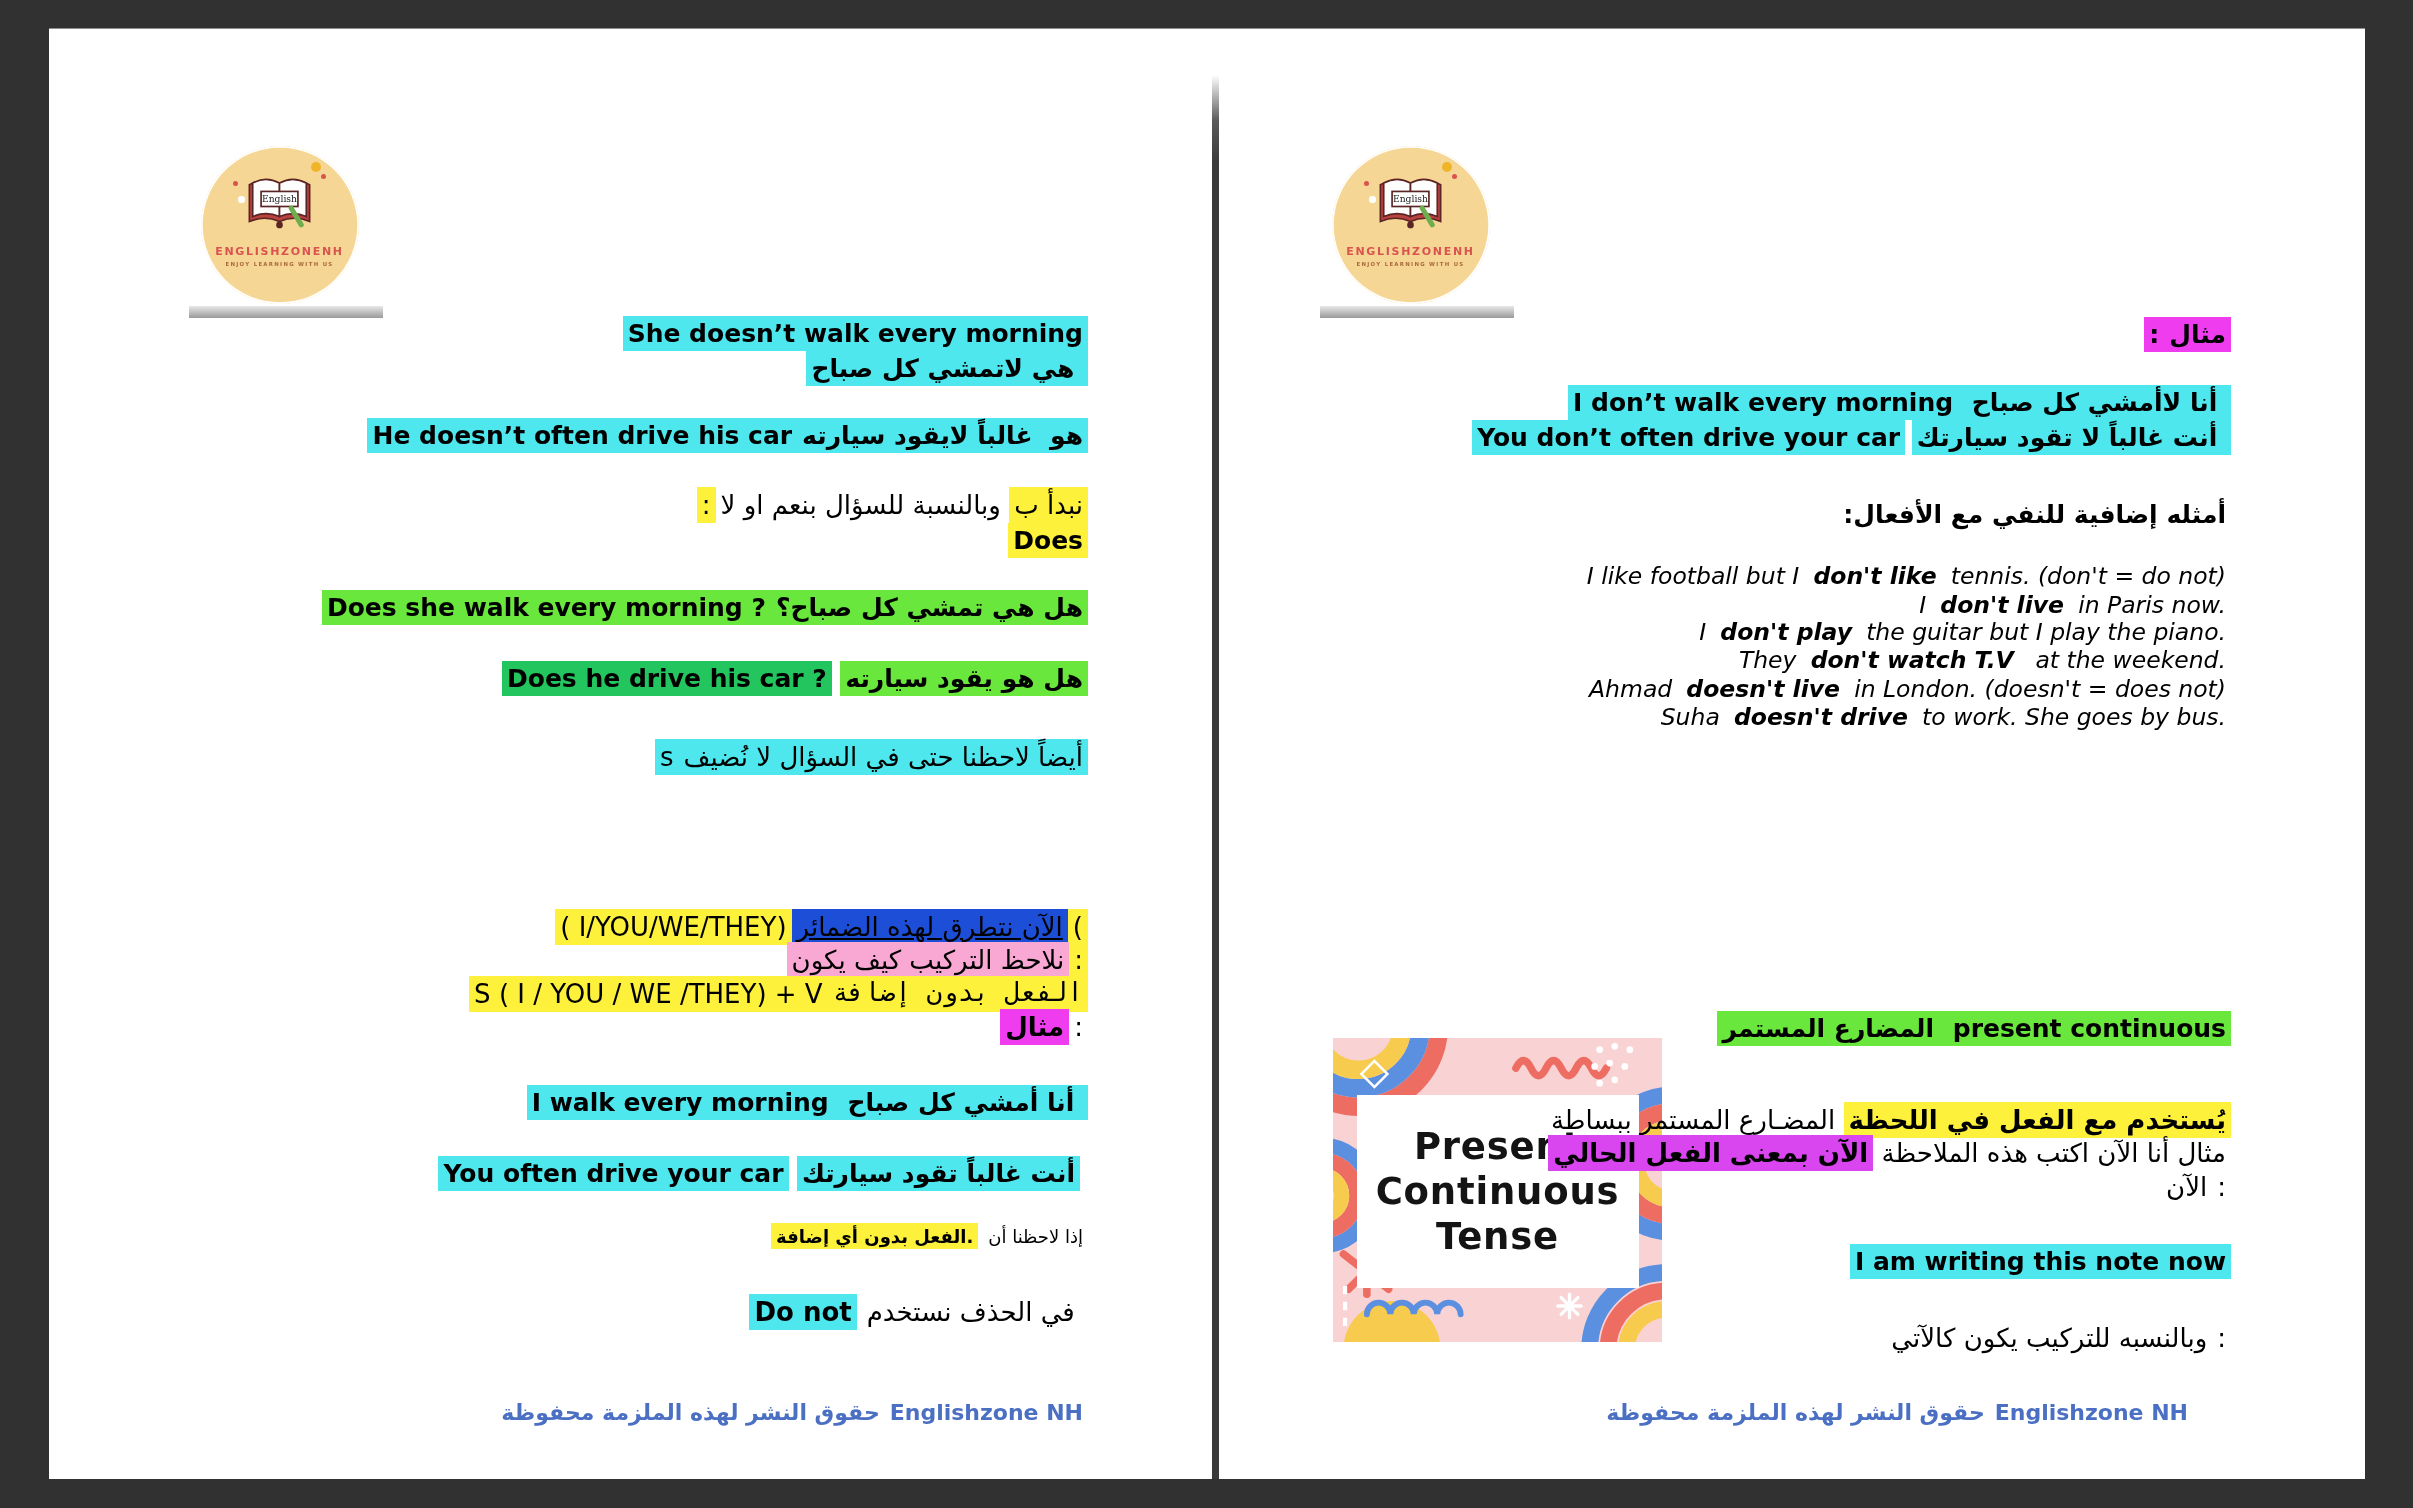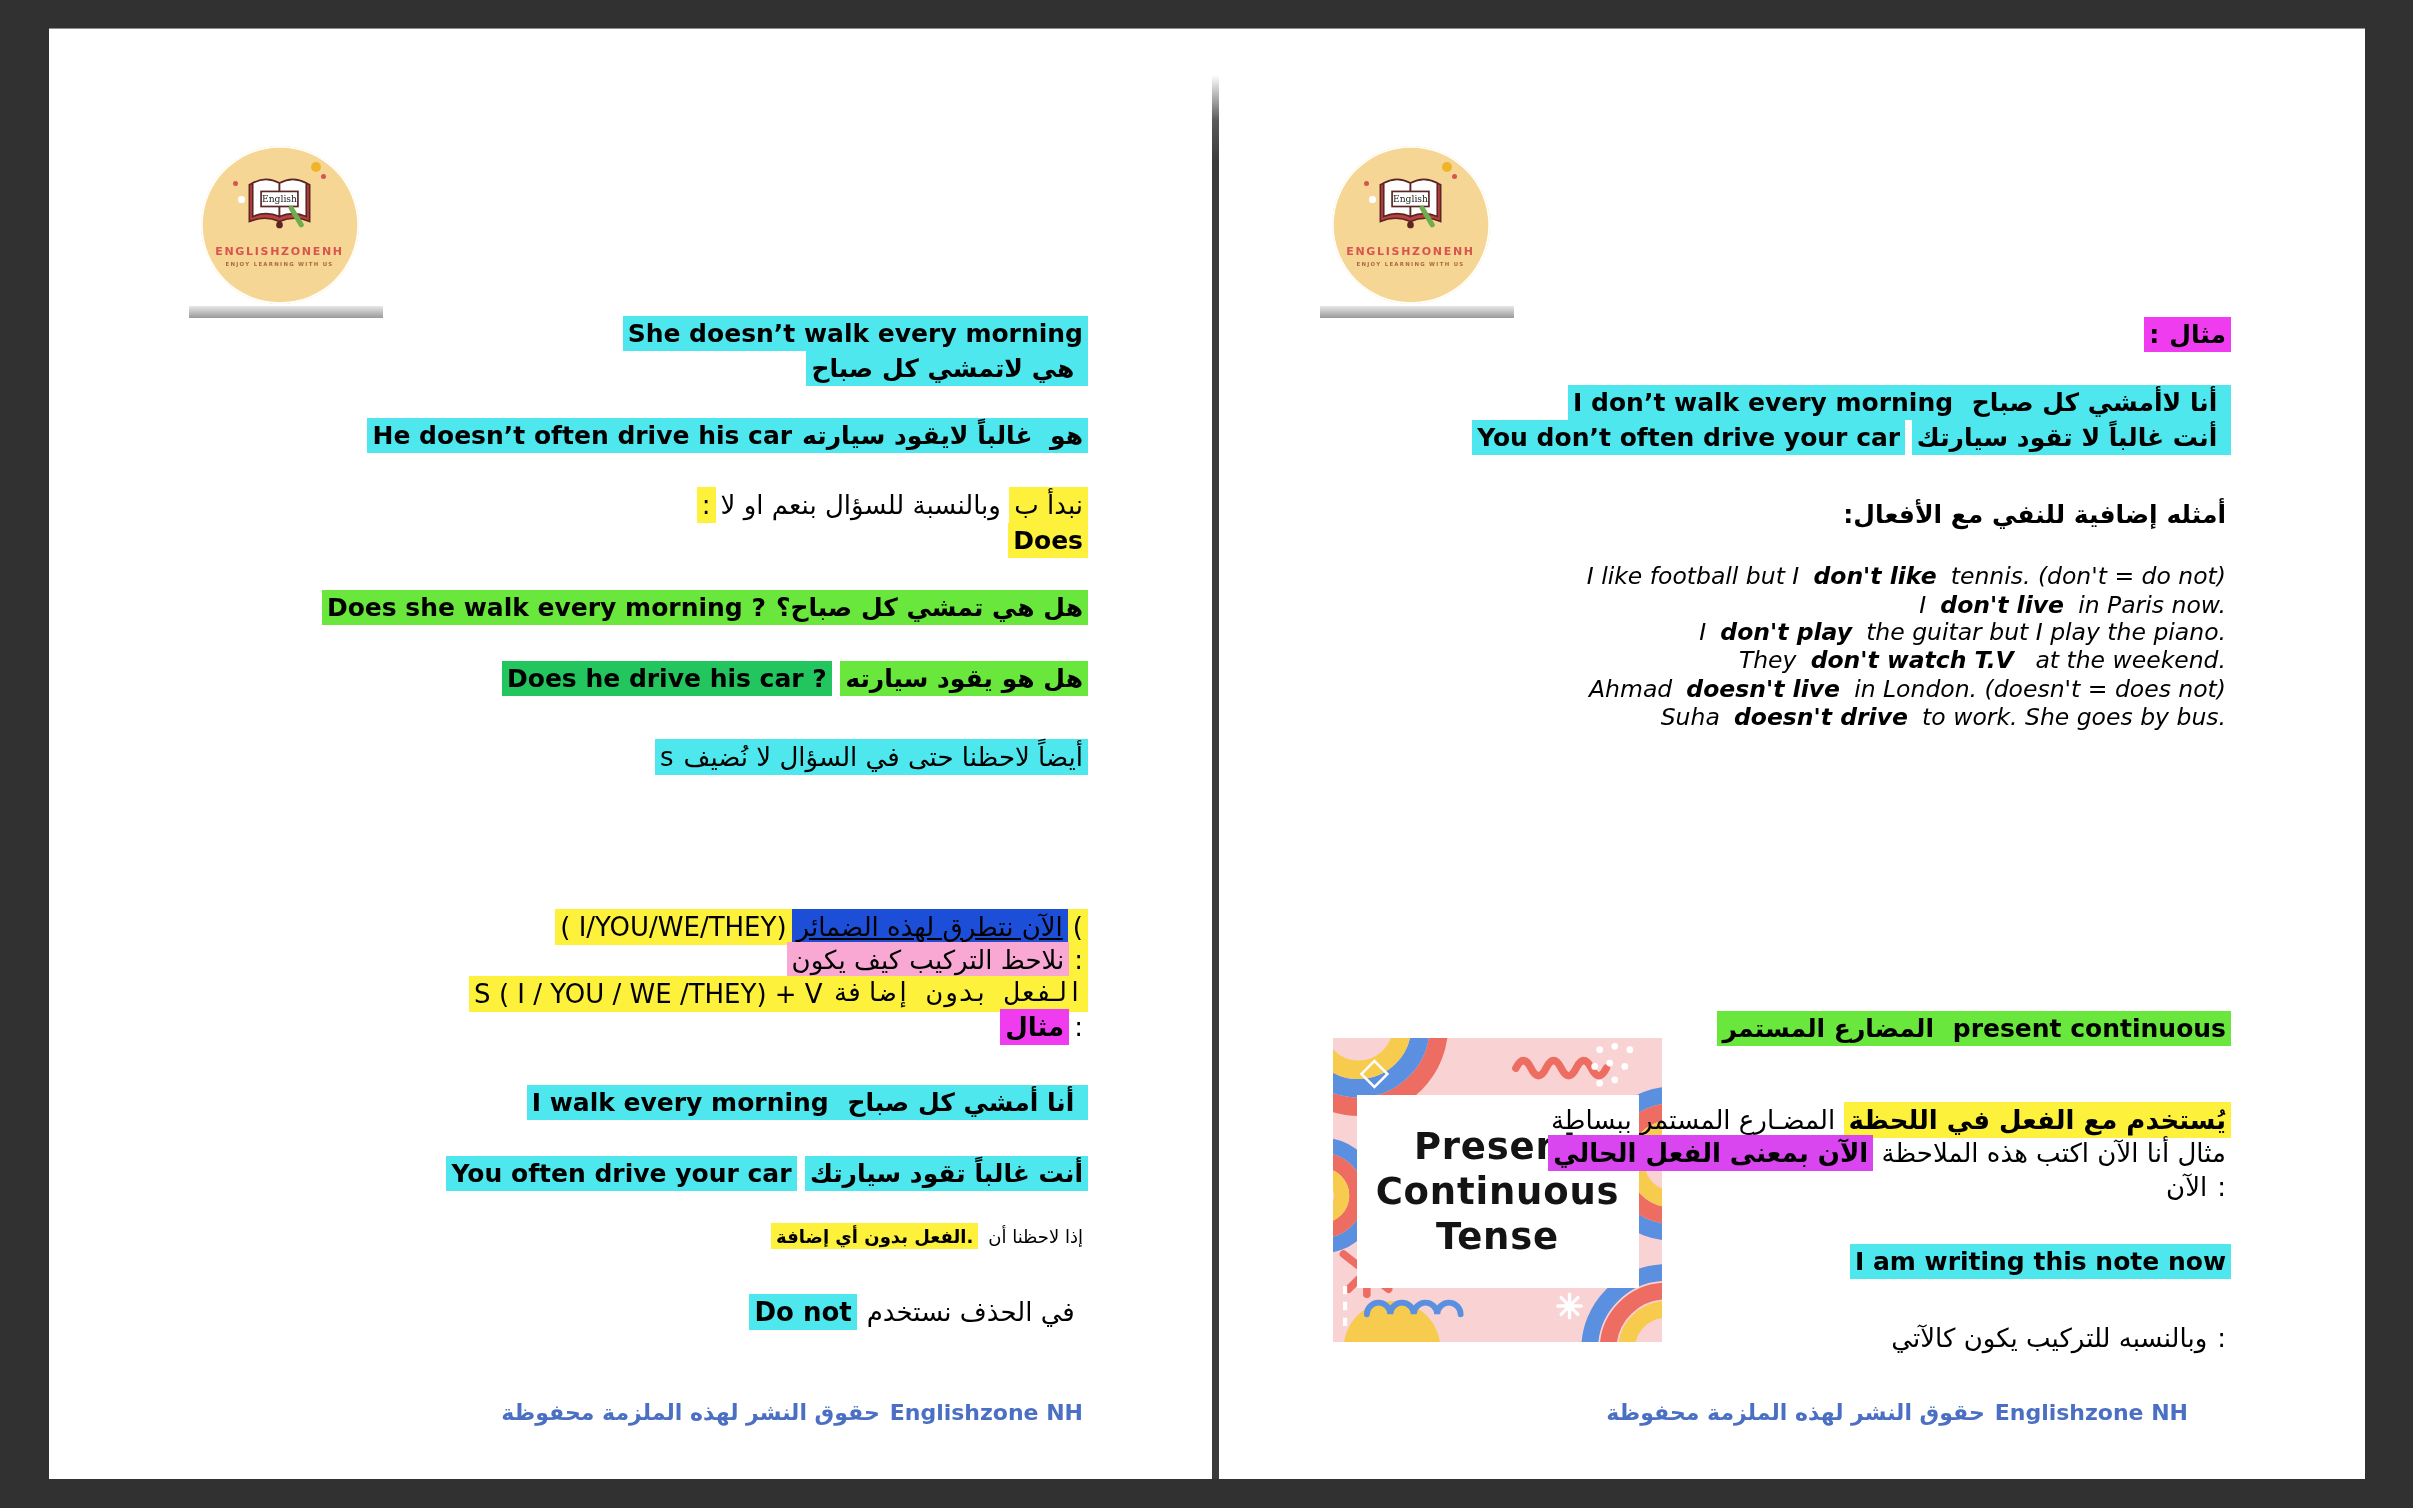--- a/index.html
+++ b/index.html
@@ -102,21 +102,21 @@
       <div class="tline" style="top: 458px; right: 126px; font-size: 26px;"><span style="background: rgb(253, 241, 60);">:</span><span>وبالنسبة للسؤال بنعم او لا</span><span style="background: rgb(253, 241, 60); margin-left: 3.4px;">نبدأ ب</span></div>
       <div class="tline" style="top: 494px; right: 126px;"><span style="background: rgb(253, 241, 60); font-weight: bold;">Does</span></div>
       <div class="tline" style="top: 561px; right: 126px;"><span style="background: rgb(105, 231, 60); font-weight: bold;">Does she walk every morning ?</span><span style="background: rgb(105, 231, 60); font-weight: bold;">هل هي تمشي كل صباح؟</span></div>
       <div class="tline" style="top: 632px; right: 126px;"><span style="background: #22c55e; font-weight: bold;">Does he drive his car ?</span><span style="background: rgb(105, 231, 60); font-weight: bold; margin-left: 8.4px;">هل هو يقود سيارته</span></div>
       <div class="tline" style="top: 710px; right: 126px; font-size: 26px;"><span style="background: rgb(78, 231, 238);">s</span><span style="background: rgb(78, 231, 238);">أيضاً لاحظنا حتى في السؤال لا نُضيف</span></div>
       <div class="tline" style="top: 880px; right: 126px; font-size: 26px;"><span style="background: rgb(253, 241, 60);">( I/YOU/WE/THEY)</span><span style="background: #1d4ed8; text-decoration: underline;">الآن نتطرق لهذه الضمائر</span><span style="background: rgb(253, 241, 60);">(</span></div>
       <div class="tline" style="top: 913px; right: 126px; font-size: 26px;"><span style="background: #f9a8d4;">نلاحظ التركيب كيف يكون</span><span style="background: rgb(253, 241, 60);">:</span></div>
       <div class="tline" style="top: 947px; right: 126px; font-size: 26px;"><span style="background: rgb(253, 241, 60);">S ( I / YOU / WE /THEY) + V</span><span style="background: rgb(253, 241, 60); font-family: Liberation Mono, monospace;">الفعل بدون إضافة</span></div>
       <div class="tline" style="top: 980px; right: 126px; font-size: 26px;"><span style="background: rgb(238, 60, 238); font-weight: bold;">مثال</span><span>:</span></div>
       <div class="tline" style="top: 1056px; right: 126px;"><span style="background: rgb(78, 231, 238); font-weight: bold;">I walk every morning</span><span style="background: rgb(78, 231, 238); font-weight: bold;"> أنا أمشي كل صباح </span></div>
-      <div class="tline" style="top: 1127px; right: 126px;"><span style="background: rgb(78, 231, 238); font-weight: bold;">You often drive your car</span><span style="background: rgb(78, 231, 238); font-weight: bold; margin-left: 8.4px;">أنت غالباً تقود سيارتك</span></div>
+      <div class="tline" style="top: 1127px; right: 134px;"><span style="background: rgb(78, 231, 238); font-weight: bold;">You often drive your car</span><span style="background: rgb(78, 231, 238); font-weight: bold; margin-left: 8.4px;">أنت غالباً تقود سيارتك</span></div>
       <div class="tline" style="top: 1194px; right: 126px; font-size: 18px;"><span style="background: rgb(253, 241, 60); font-weight: bold;">الفعل بدون أي إضافة.</span><span style="margin-left: 5px;">إذا لاحظنا أن</span></div>
       <div class="tline" style="top: 1265px; right: 126px; font-size: 26px;"><span style="background: rgb(78, 231, 238); font-weight: bold;">Do not</span><span style="margin-left: 5px;">في الحذف نستخدم </span></div>
       <div class="tline" style="top: 1368px; right: 126px; font-size: 22px;"><span class="footer-text">حقوق النشر لهذه الملزمة محفوظة</span><span class="footer-text">Englishzone NH</span></div>
     </div>
 
   <div class="seam"></div>
 
   <div class="page page-right">
     <div class="logo" style="left:103px;top:115px;">
       <div class="ring"></div>

